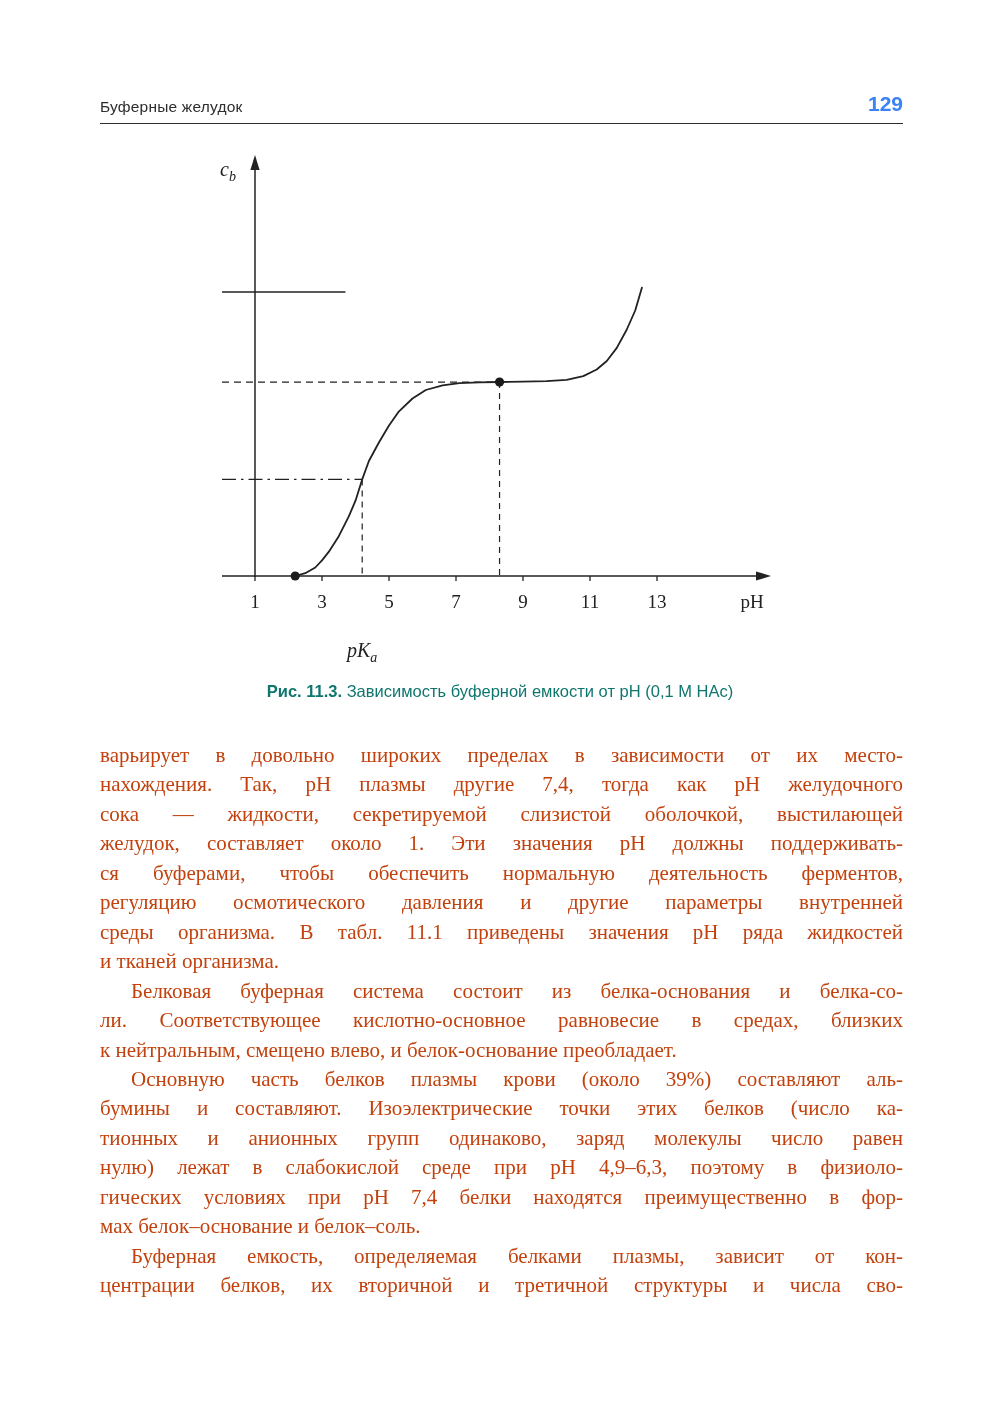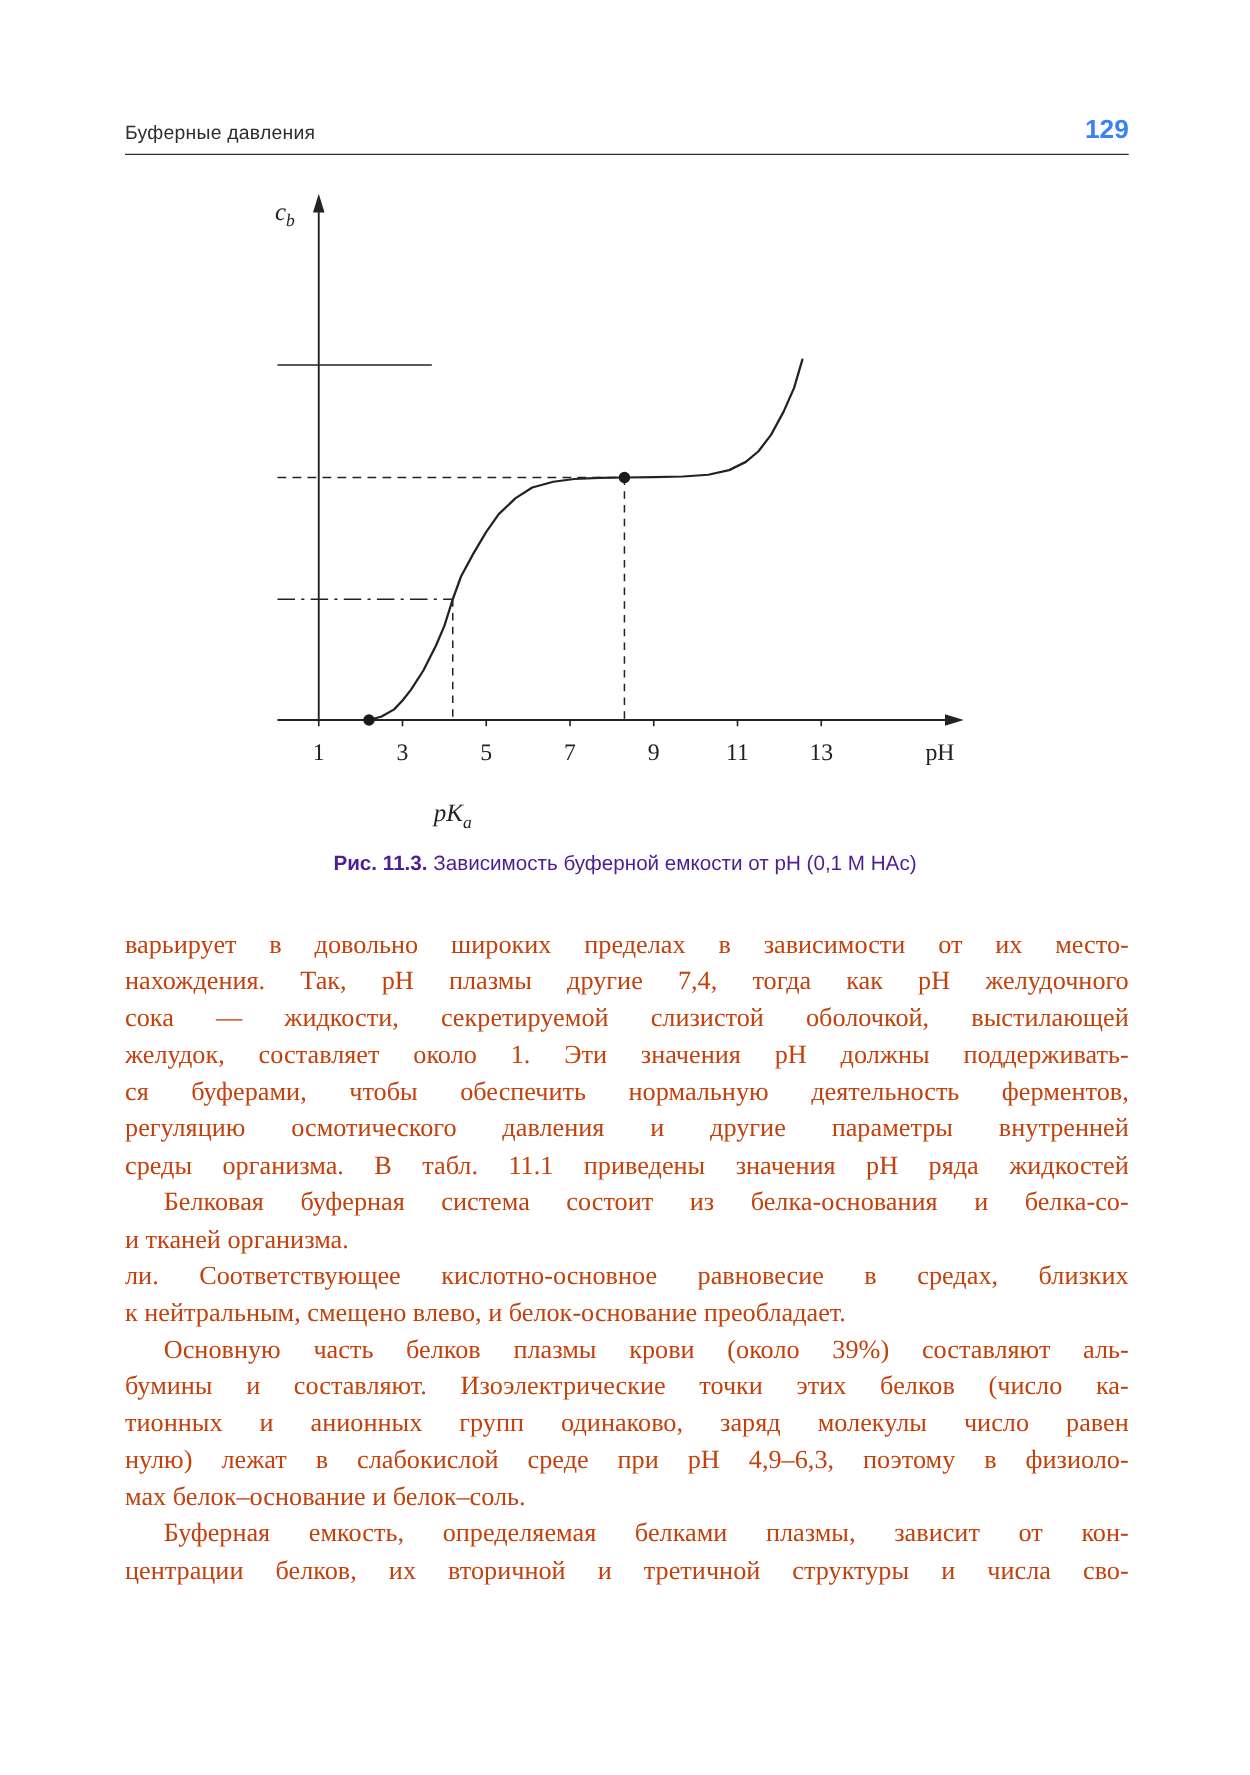--- a/index.html
+++ b/index.html
@@ -12,38 +12,38 @@
     display:flex;justify-content:space-between;align-items:flex-end;
     margin:92px 97px 0 100px;padding-bottom:7px;
     border-bottom:1.6px solid #2e2e2e;
     font-family:"Liberation Sans", sans-serif;
   }
   .running-title{font-size:15.5px;color:#2e2e2e;letter-spacing:.2px;}
   .page-number{font-size:21px;font-weight:bold;color:#3b82f6;}
   .figure{margin:16px 0 0 200px;width:620px;height:530px;}
   .caption{
     text-align:center;margin-top:12px;
-    font-family:"Liberation Sans", sans-serif;font-size:16.5px;color:#4c1d95;
+    font-family:"Liberation Sans", sans-serif;font-size:16.5px;color:#0f766e;
   }
   .caption-label{font-weight:bold;}
   .body-text{
     margin:40px 97px 0 100px;width:803px;
     font-size:21px;line-height:29.45px;color:#c2410c;
   }
   .line{min-height:29.45px;}
   .line.j{text-align:justify;text-align-last:justify;}
   .line.ind{text-indent:31px;}
 </style>
 </head>
 <body>
 
 <div class="page">
 
   <div class="header">
-    <span class="running-title">Буферные давления</span>
+    <span class="running-title">Буферные желудок</span>
     <span class="page-number">129</span>
   </div>
 
   <div class="figure">
     <svg id="chart" width="620" height="530" viewBox="0 0 620 530">
         <line x1="22" y1="436" x2="557" y2="436" stroke="#222222" stroke-width="1.5"></line>
         <polygon points="571,436 556,431.4 556,440.6" fill="#222222"></polygon>
         <line x1="55" y1="437" x2="55" y2="29" stroke="#222222" stroke-width="1.5"></line>
         <polygon points="55,15 50.4,30 59.6,30" fill="#222222"></polygon>
         <line x1="22" y1="152" x2="145.45" y2="152" stroke="#222222" stroke-width="1.3"></line>
@@ -80,26 +80,27 @@
   </div>
 
   <div class="body-text" id="body-text">
       <div class="line j">варьирует в довольно широких пределах в зависимости от их место-</div>
       <div class="line j">нахождения. Так, pH плазмы другие 7,4, тогда как pH желудочного</div>
       <div class="line j">сока — жидкости, секретируемой слизистой оболочкой, выстилающей</div>
       <div class="line j">желудок, составляет около 1. Эти значения pH должны поддерживать-</div>
       <div class="line j">ся буферами, чтобы обеспечить нормальную деятельность ферментов,</div>
       <div class="line j">регуляцию осмотического давления и другие параметры внутренней</div>
       <div class="line j">среды организма. В табл. 11.1 приведены значения pH ряда жидкостей</div>
+      <div class="line">и тканей организма.</div>
       <div class="line j ind">Белковая буферная система состоит из белка-основания и белка-со-</div>
-      <div class="line">и тканей организма.</div>
       <div class="line j">ли. Соответствующее кислотно-основное равновесие в средах, близких</div>
       <div class="line">к нейтральным, смещено влево, и белок-основание преобладает.</div>
       <div class="line j ind">Основную часть белков плазмы крови (около 39%) составляют аль-</div>
       <div class="line j">бумины и составляют. Изоэлектрические точки этих белков (число ка-</div>
       <div class="line j">тионных и анионных групп одинаково, заряд молекулы число равен</div>
       <div class="line j">нулю) лежат в слабокислой среде при pH 4,9–6,3, поэтому в физиоло-</div>
+      <div class="line j">гических условиях при pH 7,4 белки находятся преимущественно в фор-</div>
       <div class="line">мах белок–основание и белок–соль.</div>
       <div class="line j ind">Буферная емкость, определяемая белками плазмы, зависит от кон-</div>
       <div class="line j">центрации белков, их вторичной и третичной структуры и числа сво-</div>
     </div>
 
 </div>
 
 </body></html>

